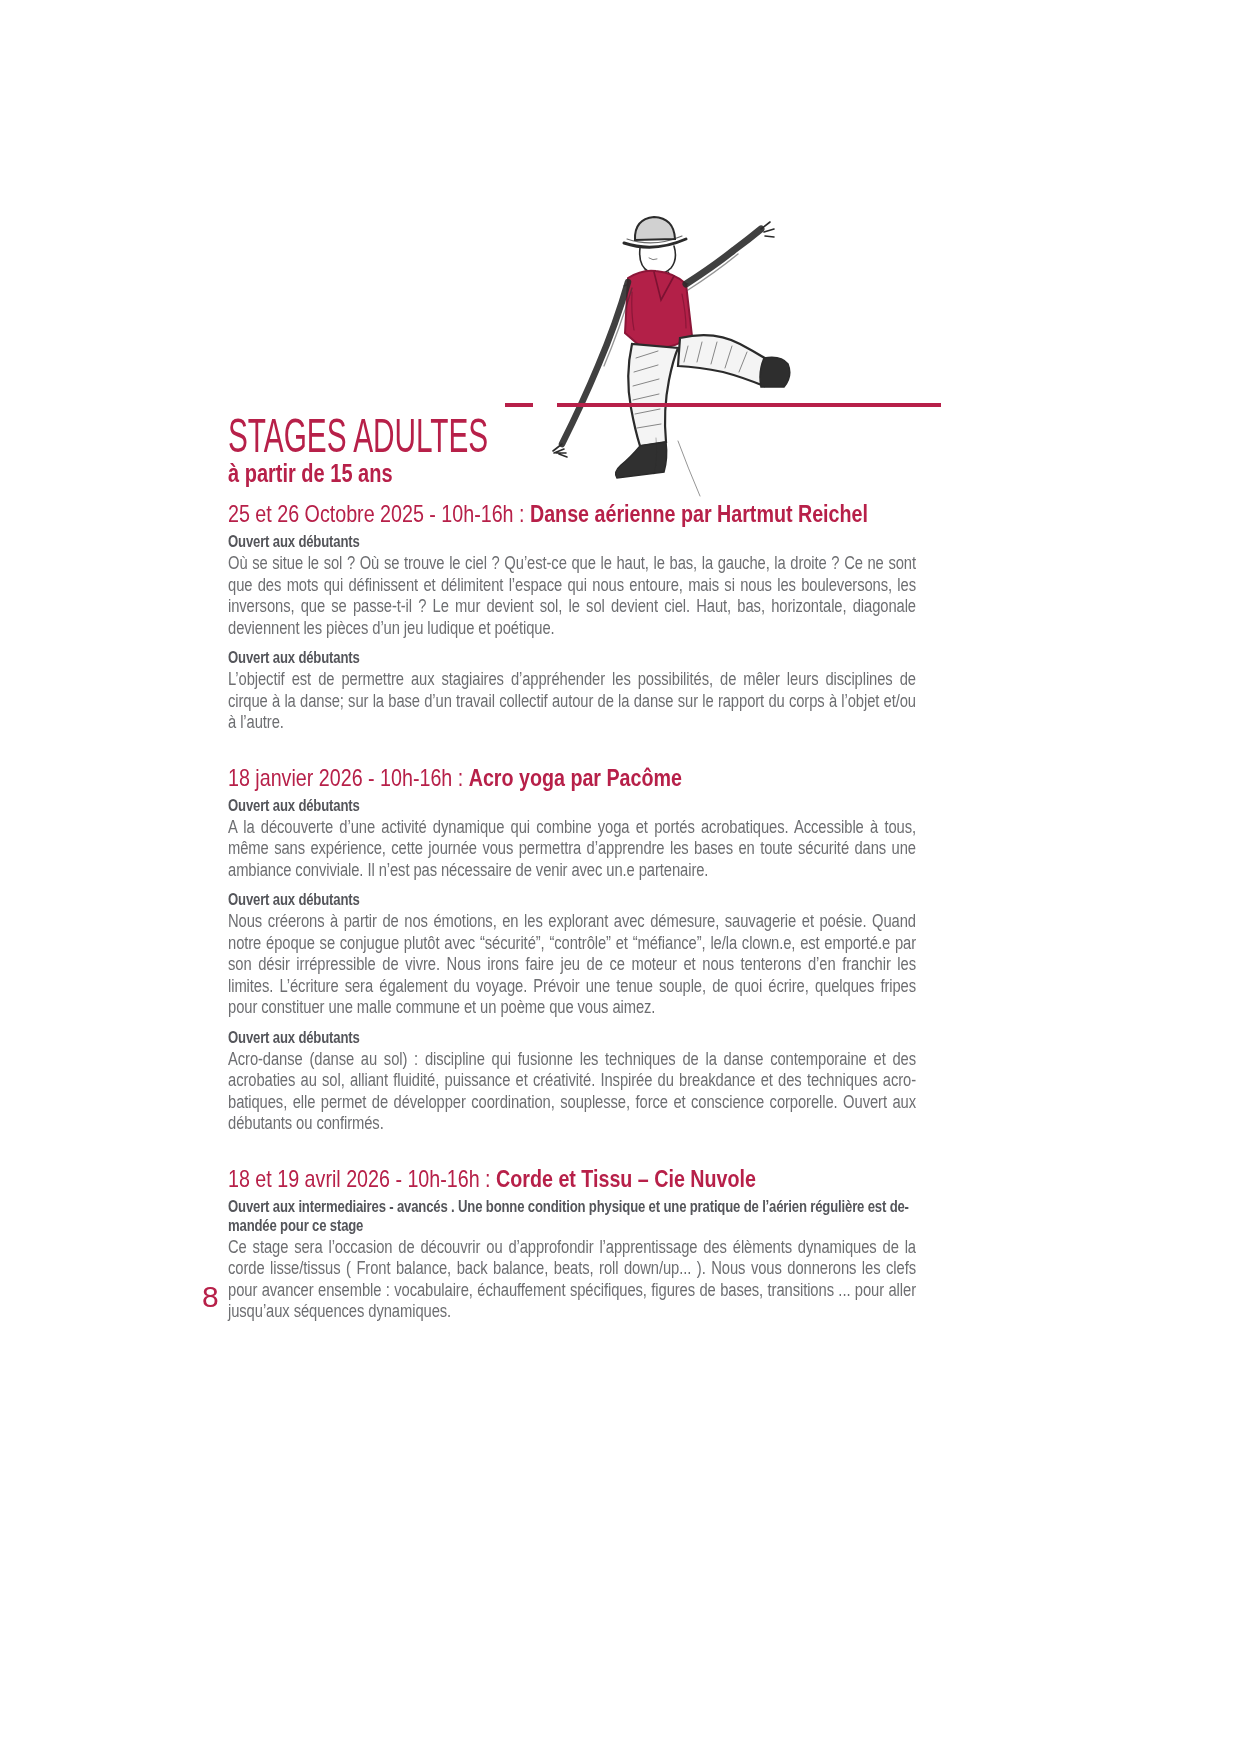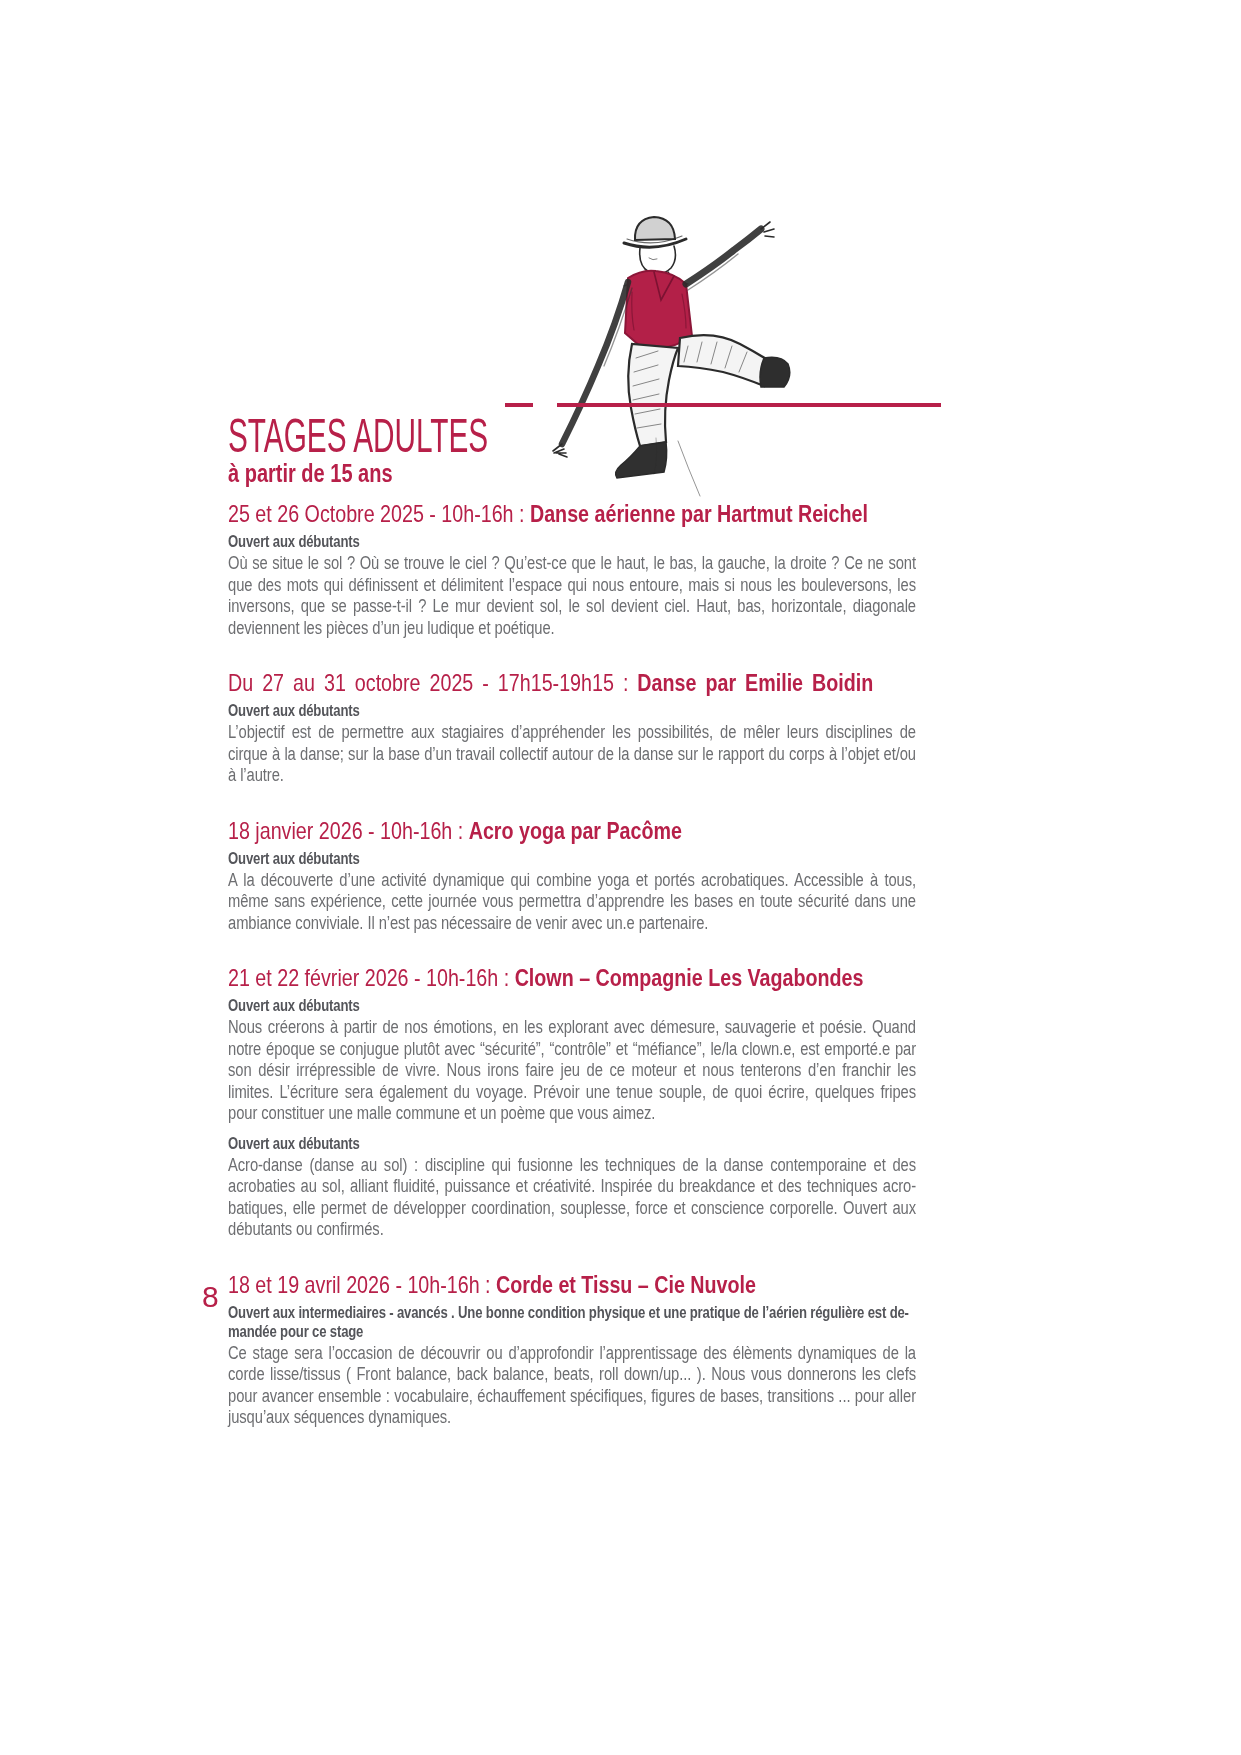--- a/index.html
+++ b/index.html
@@ -117,47 +117,37 @@
       <span class="h-line accent" style="color: rgb(183, 32, 73);">
         <span class="h-date">25 et 26 Octobre 2025 - 10h-16h : </span><span class="h-name">Danse aérienne par Hartmut Reichel</span>
       </span>
     </div>
 
     <div class="level">Ouvert aux débutants</div>
     <div class="body-text">Où se situe le sol ? Où se trouve le ciel ? Qu’est-ce que le haut, le bas, la gauche, la droite ? Ce ne sont que des mots qui définissent et délimitent l’espace qui nous entoure, mais si nous les bouleversons, les inversons, que se passe-t-il ? Le mur devient sol, le sol devient ciel. Haut, bas, horizontale, diagonale deviennent les pièces d’un jeu ludique et poétique.</div>
   </div>
 
   <div class="section">
-    <div class="heading">
-      <span class="h-line accent spread" style="color: rgb(183, 32, 73);">
-        <span class="h-date">Du 27 au 31 octobre 2025 - 17h15-19h15 : </span><span class="h-name">Danse par Emilie Boidin</span>
-      </span>
-    </div>
 
     <div class="level">Ouvert aux débutants</div>
     <div class="body-text">L’objectif est de permettre aux stagiaires d’appréhender les possibilités, de mêler leurs disciplines de cirque à la danse; sur la base d’un travail collectif autour de la danse sur le rapport du corps à l’objet et/ou à l’autre.</div>
   </div>
 
   <div class="section">
     <div class="heading">
       <span class="h-line accent" style="color: rgb(183, 32, 73);">
         <span class="h-date">18 janvier 2026 - 10h-16h  : </span><span class="h-name">Acro yoga par Pacôme</span>
       </span>
     </div>
 
     <div class="level">Ouvert aux débutants</div>
     <div class="body-text">A la découverte d’une activité dynamique qui combine yoga et portés acrobatiques. Accessible à tous, même sans expérience, cette journée vous permettra d’apprendre les bases en toute sécurité dans une ambiance conviviale. Il n’est pas nécessaire de venir avec un.e partenaire.</div>
   </div>
 
   <div class="section">
-    <div class="heading">
-      <span class="h-line accent" style="color: rgb(183, 32, 73);">
-        <span class="h-date">21 et 22 février 2026 - 10h-16h : </span><span class="h-name">Clown – Compagnie Les Vagabondes</span>
-      </span>
-    </div>
 
     <div class="level">Ouvert aux débutants</div>
     <div class="body-text">Nous créerons à partir de nos émotions, en les explorant avec démesure, sauvagerie et poésie. Quand notre époque se conjugue plutôt avec “sécurité”, “contrôle” et “méfiance”, le/la clown.e, est emporté.e par son désir irrépressible de vivre. Nous irons faire jeu de ce moteur et nous tenterons d’en franchir les limites. L’écriture sera également du voyage. Prévoir une tenue souple, de quoi écrire, quelques fripes pour constituer une malle commune et un poème que vous aimez.</div>
   </div>
 
   <div class="section">
 
     <div class="level">Ouvert aux débutants</div>
     <div class="body-text">Acro-danse (danse au sol) : discipline qui fusionne les techniques de la danse contemporaine et des acrobaties au sol, alliant fluidité, puissance et créativité. Inspirée du breakdance et des techniques acro-batiques, elle permet de développer coordination, souplesse, force et conscience corporelle. Ouvert aux débutants ou confirmés.</div>
   </div>

